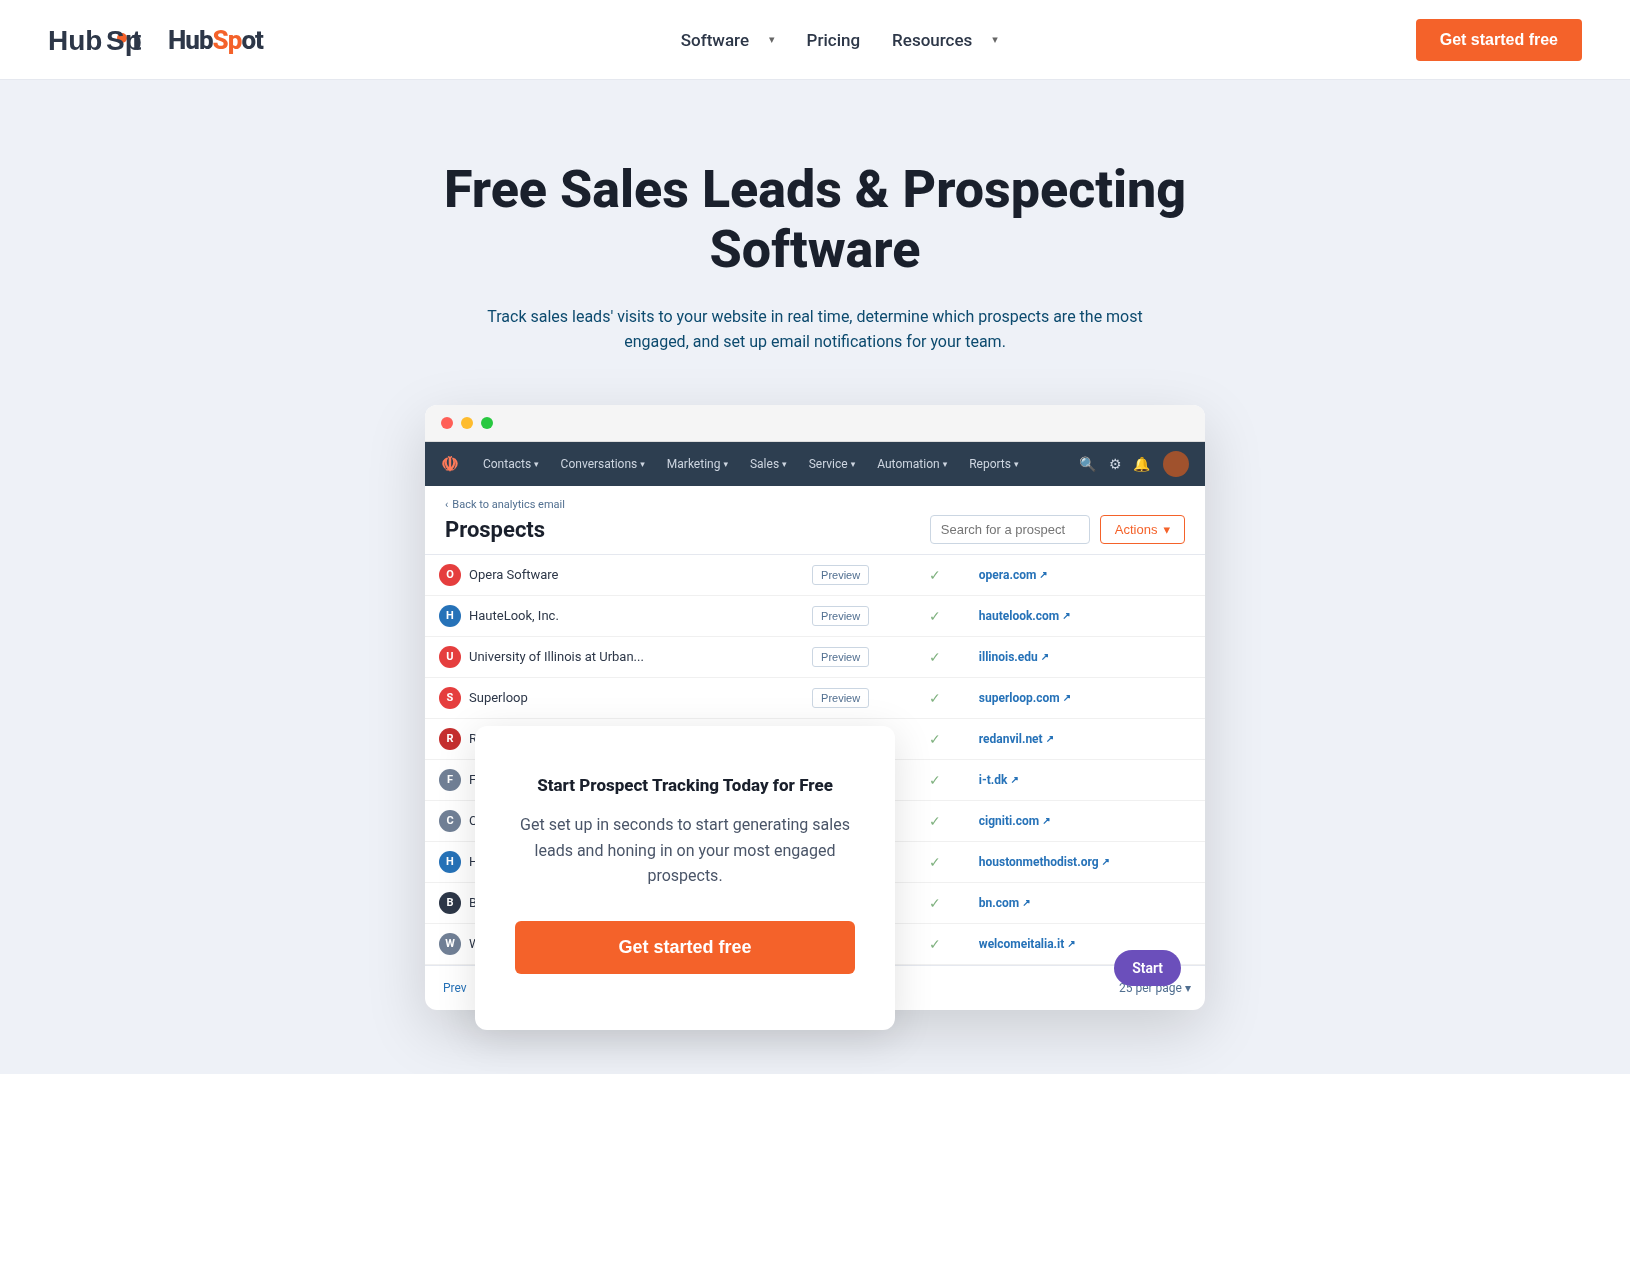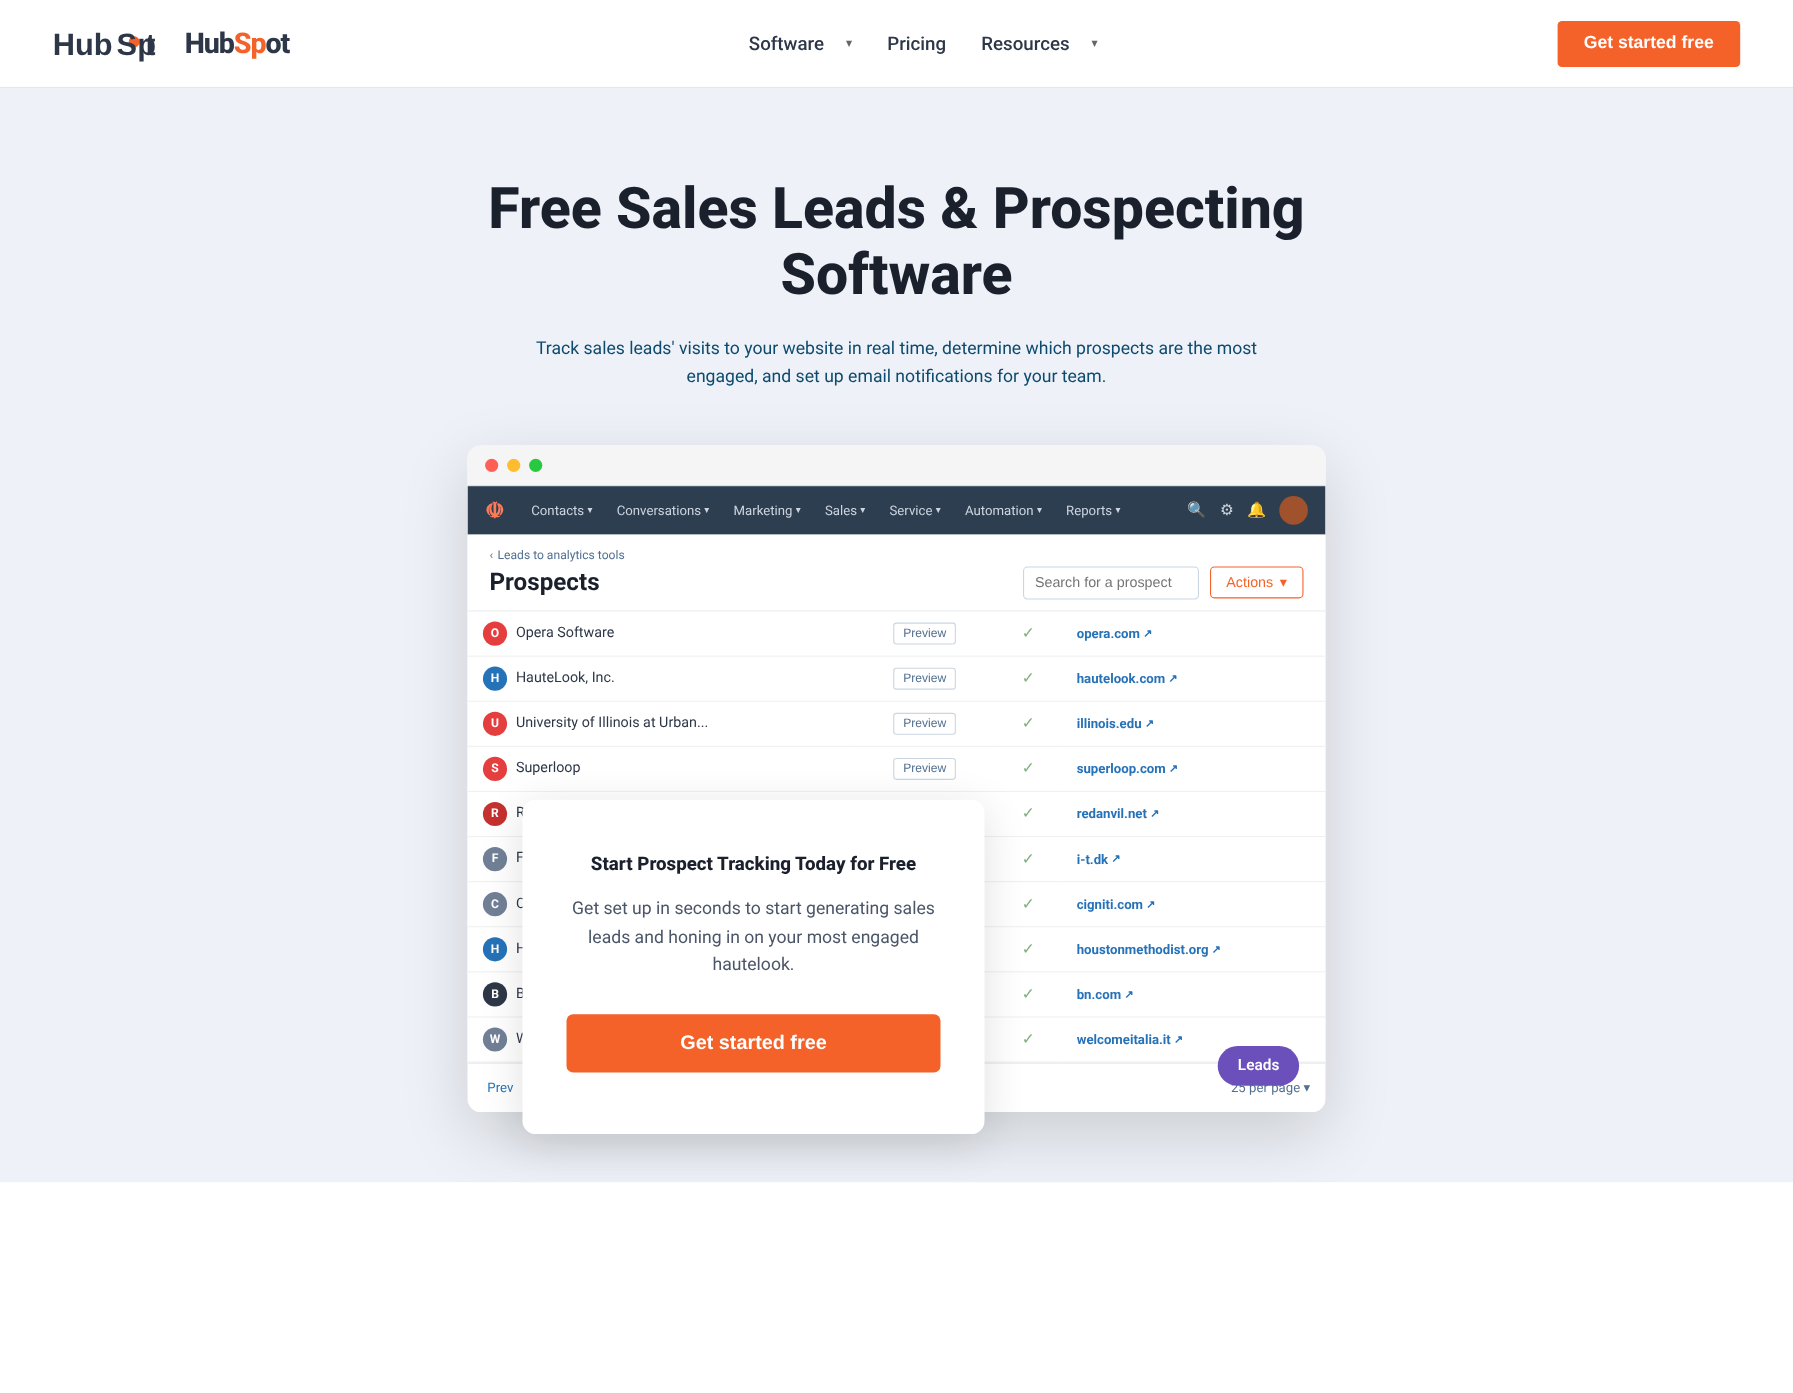--- a/index.html
+++ b/index.html
@@ -198,21 +198,21 @@
             <span class="app-nav-icon">🔍</span>
             <span class="app-nav-icon">⚙</span>
             <span class="app-nav-icon">🔔</span>
             <div class="app-avatar" style="background:#a0522d;"></div>
           </div>
         </div>
 
         <div class="prospects-header">
           <div class="back-link">
             <span>‹</span>
-            <span>Leads to analytics tools</span>
+            <span>Back to analytics email</span>
           </div>
           <div class="prospects-header-row">
             <h2 class="prospects-title">Prospects</h2>
             <div class="prospects-controls">
               <div class="search-input-wrap">
                 <input type="text" placeholder="Search for a prospect" style="">
                 <span class="search-icon">🔍</span>
               </div>
               <button class="actions-btn">
                 <span>Actions</span>
@@ -377,22 +377,22 @@
           <div class="per-page">
             <span>25 per page</span>
             <span>▾</span>
           </div>
         </div>
       </div>
 
       
       <div class="cta-card">
         <h3 class="cta-card-title">Start Prospect Tracking Today for Free</h3>
-        <p class="cta-card-desc">Get set up in seconds to start generating sales leads and honing in on your most engaged hautelook.</p>
+        <p class="cta-card-desc">Get set up in seconds to start generating sales leads and honing in on your most engaged prospects.</p>
         <button class="cta-card-btn">Get started free</button>
       </div>
 
       
-      <div class="help-btn">Leads</div>
+      <div class="help-btn">Start</div>
 
     </div>
   </div>
 </section>
 
 </body></html>

